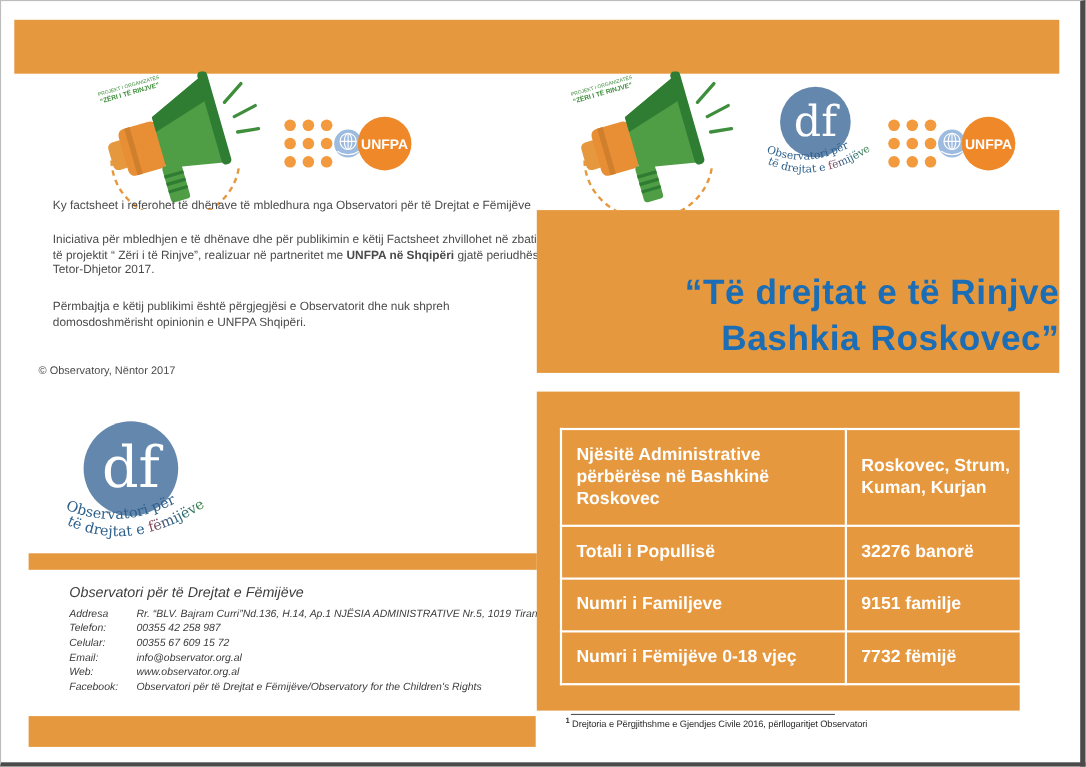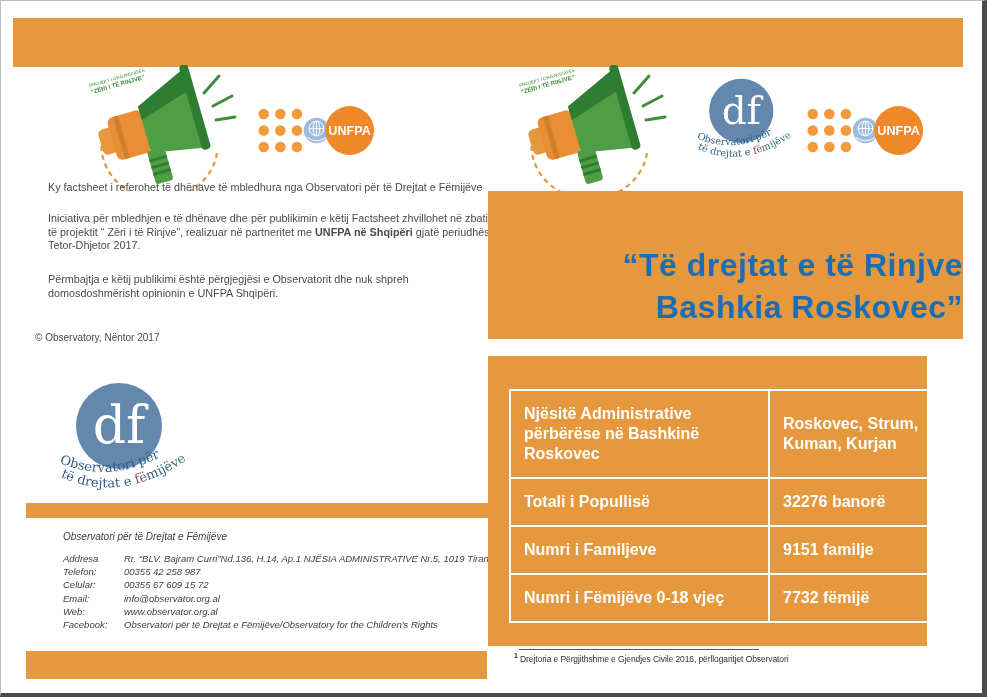--- a/index.html
+++ b/index.html
@@ -20,21 +20,21 @@
   
   .para{left:47px;width:452px;color:#4a4a4a;font-size:10.8px;line-height:13.5px;margin:0;}
   #p1{top:180px;white-space:nowrap;}
   #p2{top:211px;}
   #p3{top:272px;}
   #copyright{left:34px;top:331px;color:#4a4a4a;font-size:10px;}
   
   #band1{left:25px;top:502px;width:462px;height:15px;}
   #band2{left:25px;top:650px;width:461px;height:28px;}
   
-  #org-name{left:62px;top:530px;font-size:10px;font-style:italic;color:#3c3c3c;}
+  #org-name{left:62px;top:530px;font-size:13px;font-style:italic;color:#3c3c3c;}
   #contact{left:62px;top:552px;display:grid;grid-template-columns:61px auto;
            column-gap:0;row-gap:2.2px;font-size:9.5px;font-style:italic;color:#3c3c3c;line-height:11px;}
   #contact .c-value{white-space:nowrap;}
   
   #title-block{left:487px;top:190px;width:475px;height:148px;}
   #title{width:100%;text-align:right;margin-top:53px;color:#1B6EB5;font-weight:bold;
          font-size:32px;line-height:42px;letter-spacing:0.5px;}
   #main-block{left:487px;top:355px;width:439px;height:290px;}
   #info-table{position:absolute;left:21px;top:33px;width:430px;border-collapse:collapse;}
   #info-table td{border:2px solid #ffffff;color:#ffffff;font-weight:bold;font-size:16px;

